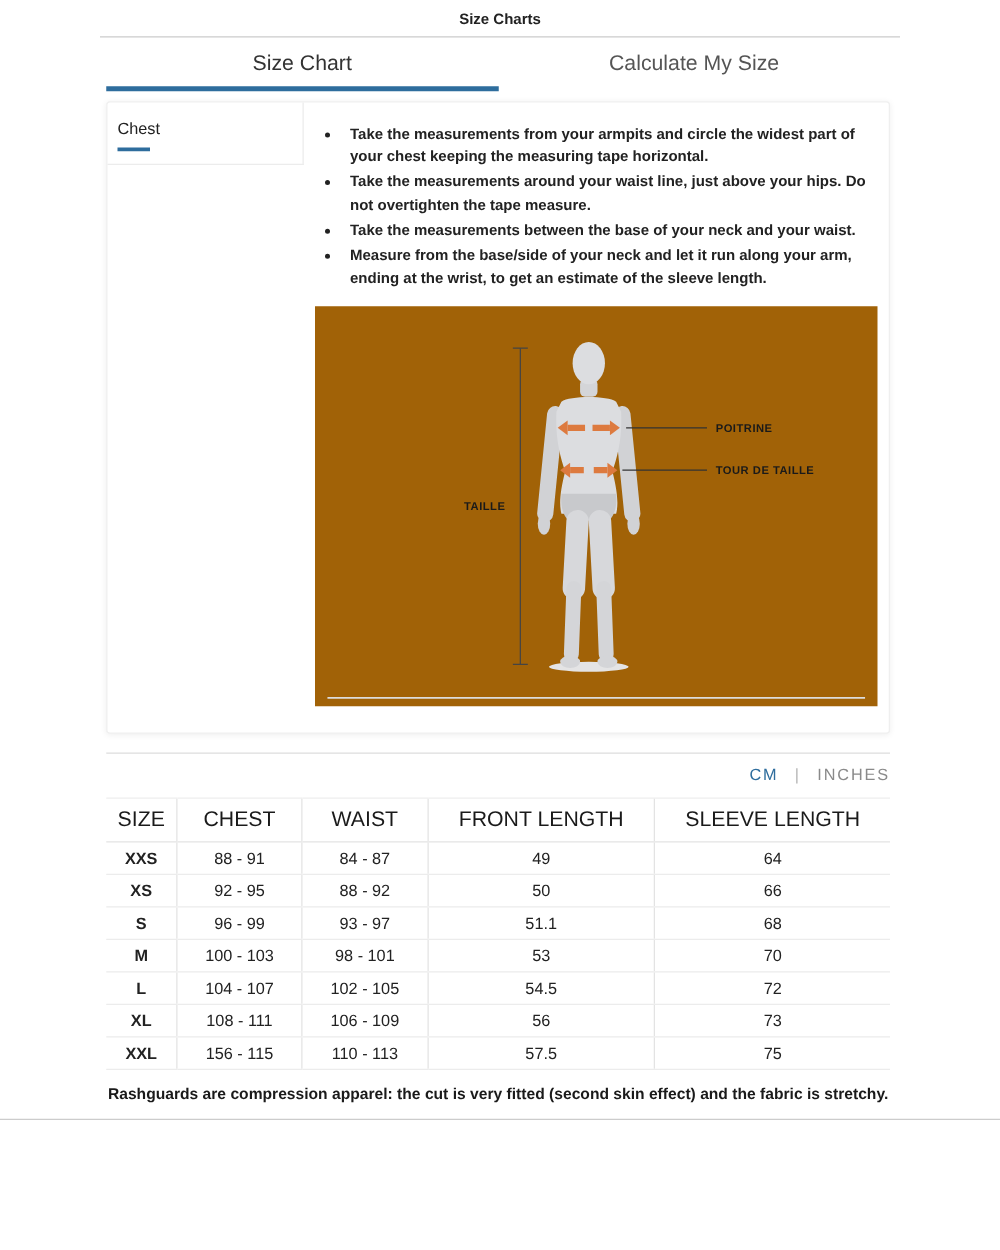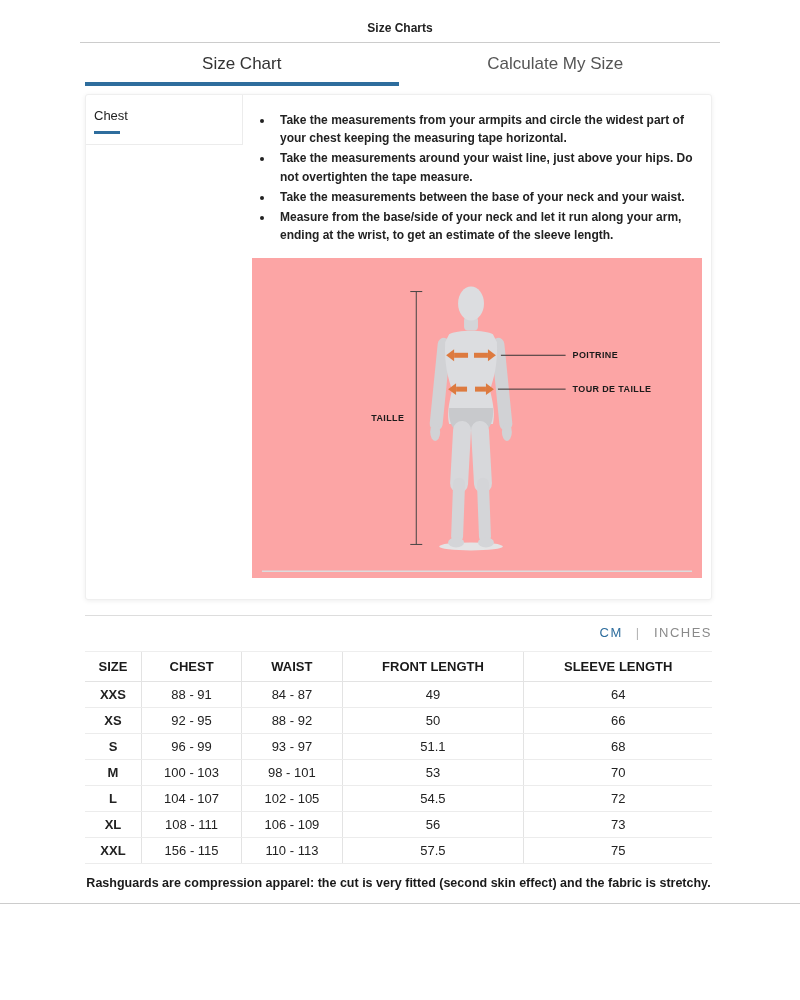--- a/index.html
+++ b/index.html
@@ -7,21 +7,21 @@
     --arrow:#dd7a3f;
   }
   *{box-sizing:border-box;margin:0;padding:0;}
   html,body{background:#fff;}
   body{
     width:800px;height:1000px;margin:0 auto;overflow:hidden;
     font-family:"Liberation Sans", sans-serif;color:#222;
   }
   .top-title{
     text-align:center;font-size:12px;font-weight:bold;color:#222;
-    padding-top:21px;
+    padding-top:8px;
   }
   .top-rule{border-top:1px solid #ccc;margin:7px 80px 0;}
   .container{margin:0 85px;width:627px;}
   
   .tabs{display:flex;margin-top:2px;}
   .tab{
     flex:1;text-align:center;font-size:17px;padding:9px 0 8px;
     color:#555;cursor:pointer;border-bottom:4px solid transparent;
   }
   .tab.active{color:#333;border-bottom:4px solid var(--accent);}
@@ -37,36 +37,36 @@
   }
   .side-item .blue-underline{display:block;width:26px;height:3px;background:var(--accent);margin-top:8px;}
   .content{flex:1;padding:4px 0 10px;}
   .instructions{
     margin:12px 0 0;padding-left:31px;list-style:disc;
   }
   .instructions li{
     font-size:12px;line-height:1.52;color:#222;padding-left:6px;margin-bottom:2px;max-width:430px;font-weight:bold;
   }
   .figure{
-    margin:13px 9px 0;height:320px;background:#fca5a5;position:relative;
+    margin:13px 9px 0;height:320px;background:#a16207;position:relative;
   }
   .figure svg{display:block;width:100%;height:100%;}
   .fig-label{font-size:9px;font-weight:bold;fill:#1a1a1a;letter-spacing:.4px;}
   
   .section-rule{border-top:1px solid #ddd;margin-top:15px;}
   .table-title{text-align:center;font-size:13px;font-weight:bold;margin-top:17px;color:#1a1a1a;}
   .units{text-align:right;margin-top:9px;font-size:13px;letter-spacing:1.5px;}
   .unit-cm{color:var(--accent);cursor:pointer;}
   .unit-sep{color:#b5b5b5;margin:0 8px;}
   .unit-in{color:#8a8a8a;cursor:pointer;}
   table.size-table{
     width:100%;border-collapse:collapse;margin-top:11px;table-layout:fixed;
   }
   .size-table th{
-    font-size:13px;font-weight:bold;color:#1a1a1a;text-align:center;
+    font-size:17px;font-weight:normal;color:#1a1a1a;text-align:center;
     padding:7px 4px;border-bottom:1px solid #e3e3e3;border-top:1px solid #eee;
   }
   .size-table td{
     font-size:13px;color:#222;text-align:center;padding:5px 4px;
     border-bottom:1px solid #ececec;
   }
   .size-table th + th, .size-table td + td{border-left:1px solid #e3e3e3;}
   .size-table .size-cell{font-weight:bold;}
   .size-table col.c-size{width:9%;}
   .size-table col.c-chest{width:16%;}

